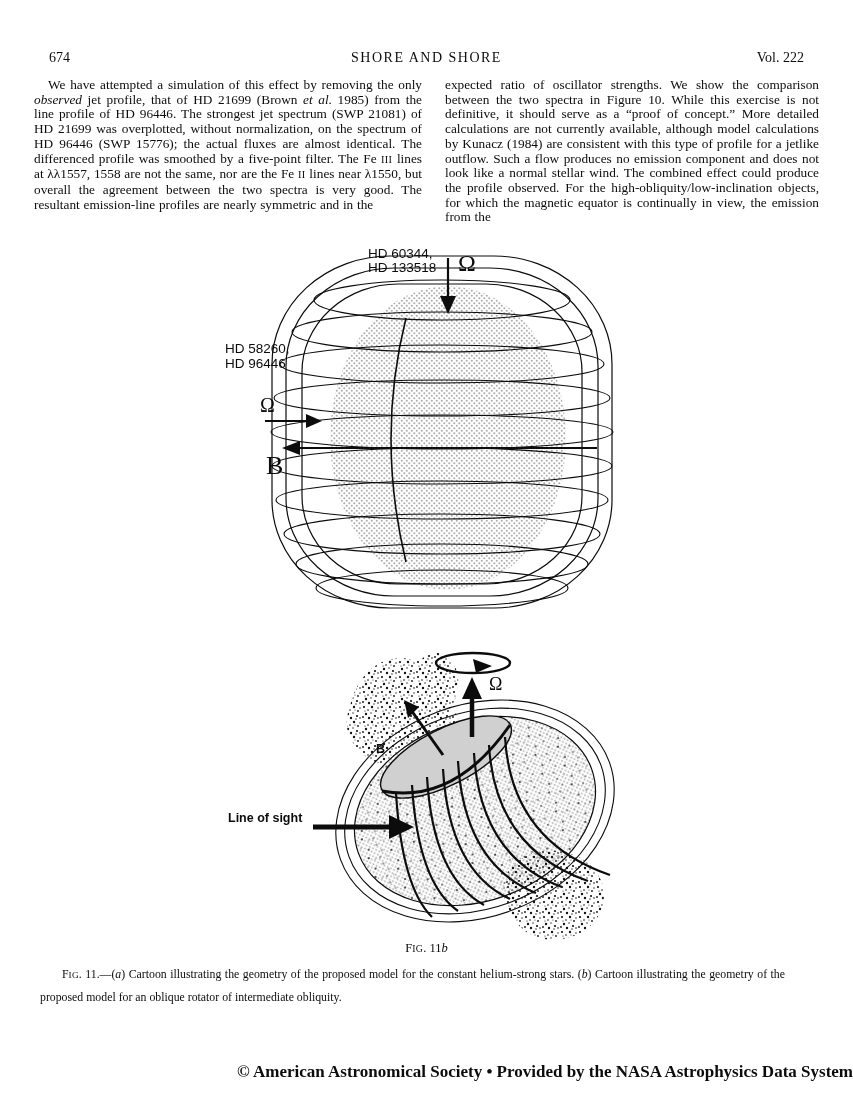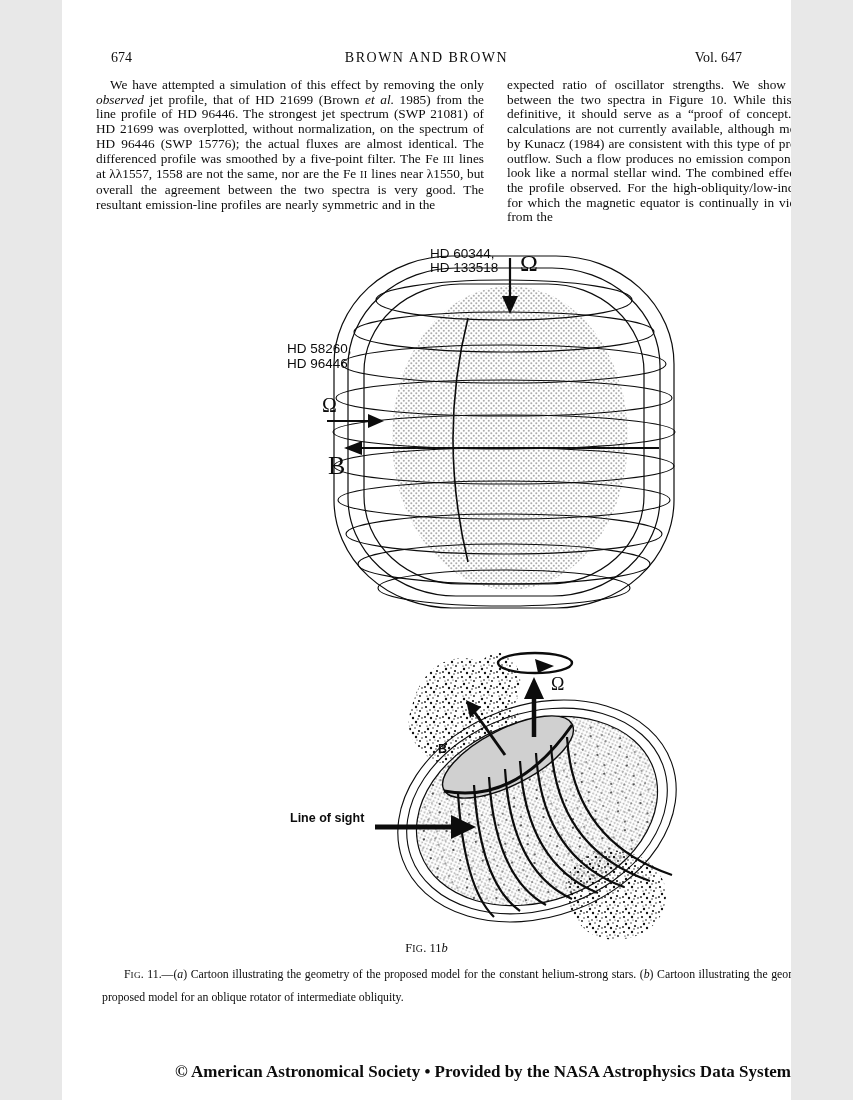--- a/index.html
+++ b/index.html
@@ -1,17 +1,17 @@
 <!DOCTYPE html>
 <html><head>
 <meta charset="utf-8">
 <style>
   html,body{margin:0;padding:0;background:#e8e8e8;}
   .page{
-    position:relative;width:729px;height:1100px;background:#ffffff;
+    position:relative;width:853px;height:1100px;background:#ffffff;
     font-family:"Liberation Serif", serif;color:#0c0c0c;overflow:hidden;
     margin:0 auto;
   }
   
   .hdr-pagenum{position:absolute;left:49px;top:50px;font-size:14px;}
   .hdr-running{position:absolute;left:0;right:0;top:50px;text-align:center;
     font-size:14px;letter-spacing:1.5px;}
   .hdr-volume{position:absolute;right:49px;top:50px;font-size:14px;}
   
   .col{position:absolute;top:78px;font-size:13.3px;line-height:14.7px;
@@ -33,22 +33,22 @@
     font-size:11.8px;line-height:22px;text-align:justify;text-indent:22px;}
   .footer{position:absolute;left:0;right:0;top:1062px;text-align:right;
     font-size:17px;font-weight:bold;}
 </style>
 </head>
 <body>
 
 <div class="page">
 
   <span class="hdr-pagenum">674</span>
-  <span class="hdr-running">BROWN AND BROWN</span>
-  <span class="hdr-volume">Vol. 647</span>
+  <span class="hdr-running">SHORE AND SHORE</span>
+  <span class="hdr-volume">Vol. 222</span>
 
   <div class="col col-left">We have attempted a simulation of this effect by removing the only <i>observed</i> jet profile, that of HD 21699 (Brown <i>et al.</i> 1985) from the line profile of HD 96446. The strongest jet spectrum (SWP 21081) of HD 21699 was overplotted, without normalization, on the spectrum of HD 96446 (SWP 15776); the actual fluxes are almost identical. The differenced profile was smoothed by a five-point filter. The Fe <span class="sc">iii</span> lines at λλ1557, 1558 are not the same, nor are the Fe <span class="sc">ii</span> lines near λ1550, but overall the agreement between the two spectra is very good. The resultant emission-line profiles are nearly symmetric and in the</div>
   <div class="col col-right">expected ratio of oscillator strengths. We show the comparison between the two spectra in Figure 10. While this exercise is not definitive, it should serve as a “proof of concept.” More detailed calculations are not currently available, although model calculations by Kunacz (1984) are consistent with this type of profile for a jetlike outflow. Such a flow produces no emission component and does not look like a normal stellar wind. The combined effect could produce the profile observed. For the high-obliquity/low-inclination objects, for which the magnetic equator is continually in view, the emission from the</div>
 
   <svg class="fig fig-a" width="402" height="380" viewBox="0 0 402 380">
     <defs>
       <pattern id="htA" width="5" height="5" patternUnits="userSpaceOnUse">
         <rect width="5" height="5" fill="#ffffff"></rect>
         <circle cx="1.3" cy="1.3" r="1.05" fill="#adadad"></circle>
         <circle cx="3.8" cy="3.8" r="1.05" fill="#adadad"></circle>

